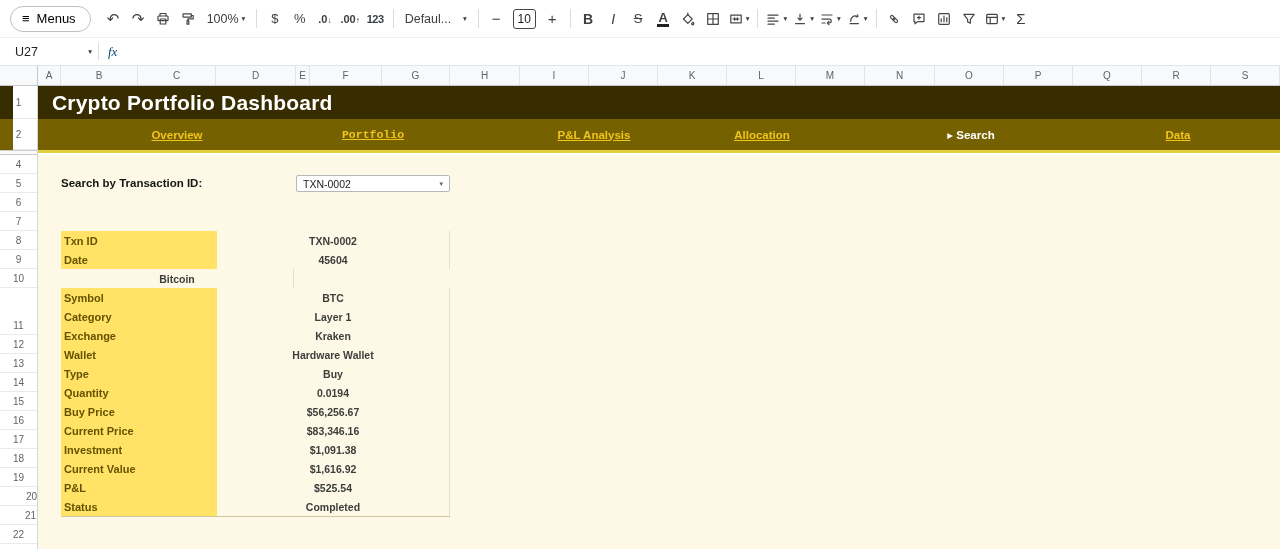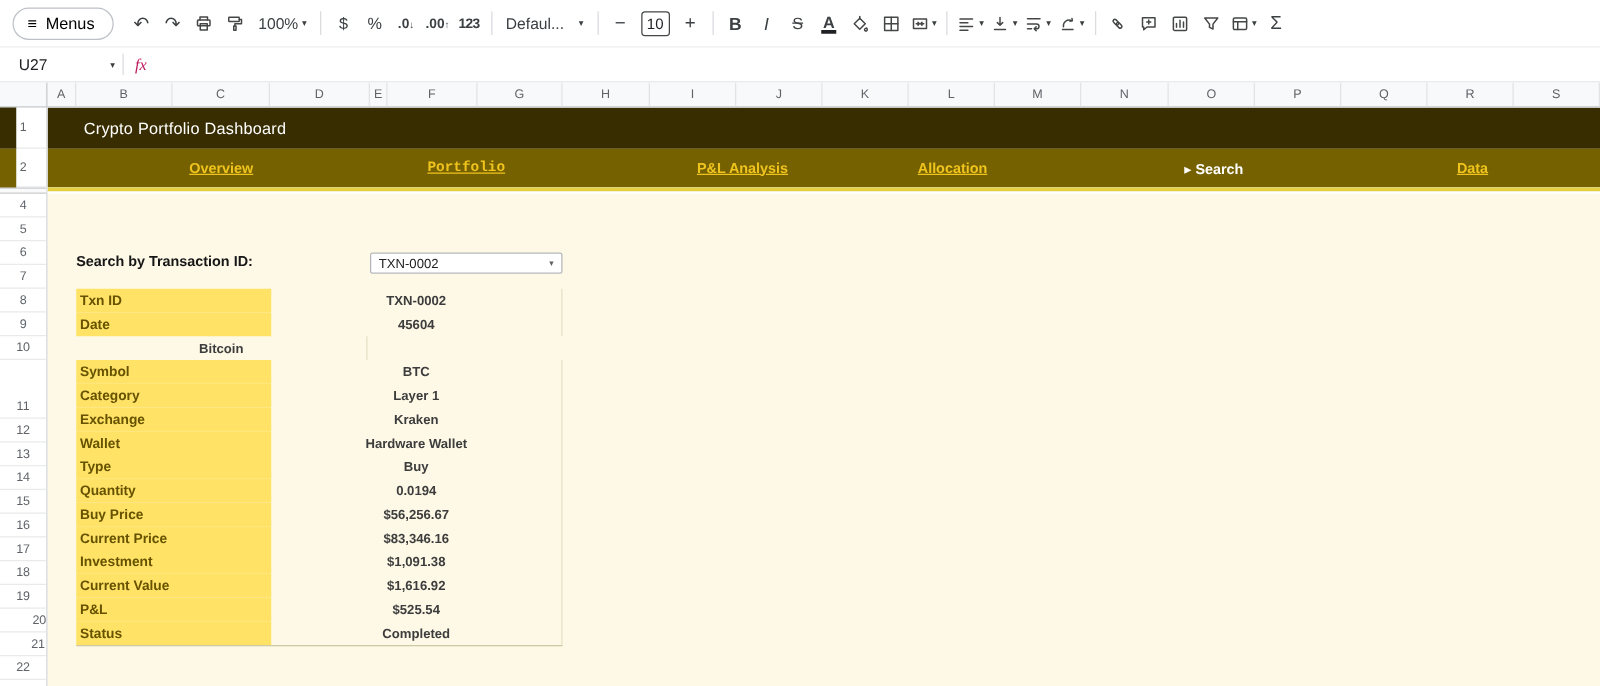--- a/index.html
+++ b/index.html
@@ -35,21 +35,21 @@
   .strike span{text-decoration:line-through;font-size:13px}
   .a-color{font-size:13px;font-weight:600;line-height:13px;border-bottom:3px solid #202124;padding:0 1px}
   .svgicon{display:inline-flex}
   .svgicon svg{fill:none;stroke:#454746;stroke-width:1.2;stroke-linecap:round;stroke-linejoin:round}
 
   
   .formula-bar{height:29px;border-top:1px solid #eceef0;border-bottom:1px solid #e3e5e8;
     display:flex;align-items:center;background:#fff}
   .cell-ref{width:92px;padding-left:15px;display:flex;align-items:center;justify-content:space-between;font-size:12.5px}
   .fb-divider{width:1px;height:17px;background:#dadce0;margin:0 9px 0 6px}
-  .fx{font-style:italic;color:#be185d;font-size:13px;font-family:"Liberation Serif","DejaVu Serif",serif}
+  .fx{font-style:italic;color:#0c4a6e;font-size:13px;font-family:"Liberation Serif","DejaVu Serif",serif}
 
   
   .sheet{position:relative;width:1280px;height:483px;overflow:hidden}
   .corner{position:absolute;left:0;top:0;width:38px;height:20px;background:#f8f9fa;
     border-right:1px solid #c7c9cb;border-bottom:1px solid #c7c9cb;z-index:6}
   .col-headers{position:absolute;left:38px;top:0;width:1242px;height:20px;display:flex;
     background:#f8f9fa;border-bottom:1px solid #c7c9cb;z-index:5}
   .col-h{height:100%;flex:none;display:flex;align-items:center;justify-content:center;
     font-size:10px;color:#5f6368;border-right:1px solid #e1e3e6}
   .row-gutter{position:absolute;left:0;top:20px;width:38px;height:463px;background:#fff;
@@ -58,21 +58,21 @@
     border-bottom:1px solid #e9eaec}
   .row-gap{height:5px;background:#fafafa;border-top:1px solid #c9cbcd;border-bottom:1px solid #c9cbcd}
   .gutter-dark{position:absolute;left:0;top:20px;width:13px;z-index:7}
   .gd-top{height:33px;background:var(--band-dark)}
   .gd-bottom{height:31px;background:var(--band-olive)}
 
   
   .grid{position:absolute;left:38px;top:20px;width:1242px;height:463px;background:var(--sheet-bg)}
   .title-band{position:absolute;left:0;width:100%;height:33px;background:var(--band-dark);
     display:flex;align-items:center}
-  .title-band .t{margin-left:29px;font-size:13px;font-weight:400;color:var(--title-text);letter-spacing:.2px}
+  .title-band .t{margin-left:14px;font-size:21px;font-weight:700;color:var(--title-text);letter-spacing:.2px}
   .nav-band{position:absolute;left:0;width:100%;height:31px;background:var(--band-olive)}
   .nav-items{position:absolute;inset:0}
   .nav-item{position:absolute;top:0;height:100%;display:flex;align-items:center;
     transform:translateX(-50%);font-size:11.5px;font-weight:700;white-space:nowrap}
   .nav-link{color:var(--link-gold);text-decoration:underline}
   .nav-current{color:var(--nav-current)}
   .hidden-row{position:absolute;left:0;width:100%;height:5px;background:#fff}
   .hidden-row .accent{height:2.5px;background:var(--accent-strip)}
   .search-row{position:absolute;left:0;width:100%;height:19px}
   .search-label{position:absolute;left:23px;line-height:19px;font-size:11.5px;font-weight:700;color:#161616}
@@ -359,21 +359,21 @@
             <div class="nav-item nav-link" style="left: 335px; font-family: Liberation Mono, monospace;">Portfolio</div>
             <div class="nav-item nav-link" style="left: 516px; margin-left: 40px;">P&amp;L Analysis</div>
             <div class="nav-item nav-link" style="left: 724px;">Allocation</div>
             <div class="nav-item nav-current" style="left: 933px;">▸ Search</div>
             <div class="nav-item nav-link" style="left: 1140px;">Data</div>
           </div>
       </div>
       <div class="hidden-row" id="hiddenRow" style="top: 64px;">
         <div class="accent"></div>
       </div>
-      <div class="search-row" id="searchRow" style="top: 88px; margin-top: 27px;">
+      <div class="search-row" id="searchRow" style="top: 88px;">
         <div class="search-label">Search by Transaction ID:</div>
         <div class="search-dropdown">
           <span>TXN-0002</span>
           <span class="dd-caret">▾</span>
         </div>
       </div>
       <div class="field-table" id="fieldTable" style="top: 145px;">
           <div class="field-row">
             <div class="field-label">Txn ID</div>
             <div class="field-value">TXN-0002</div>

